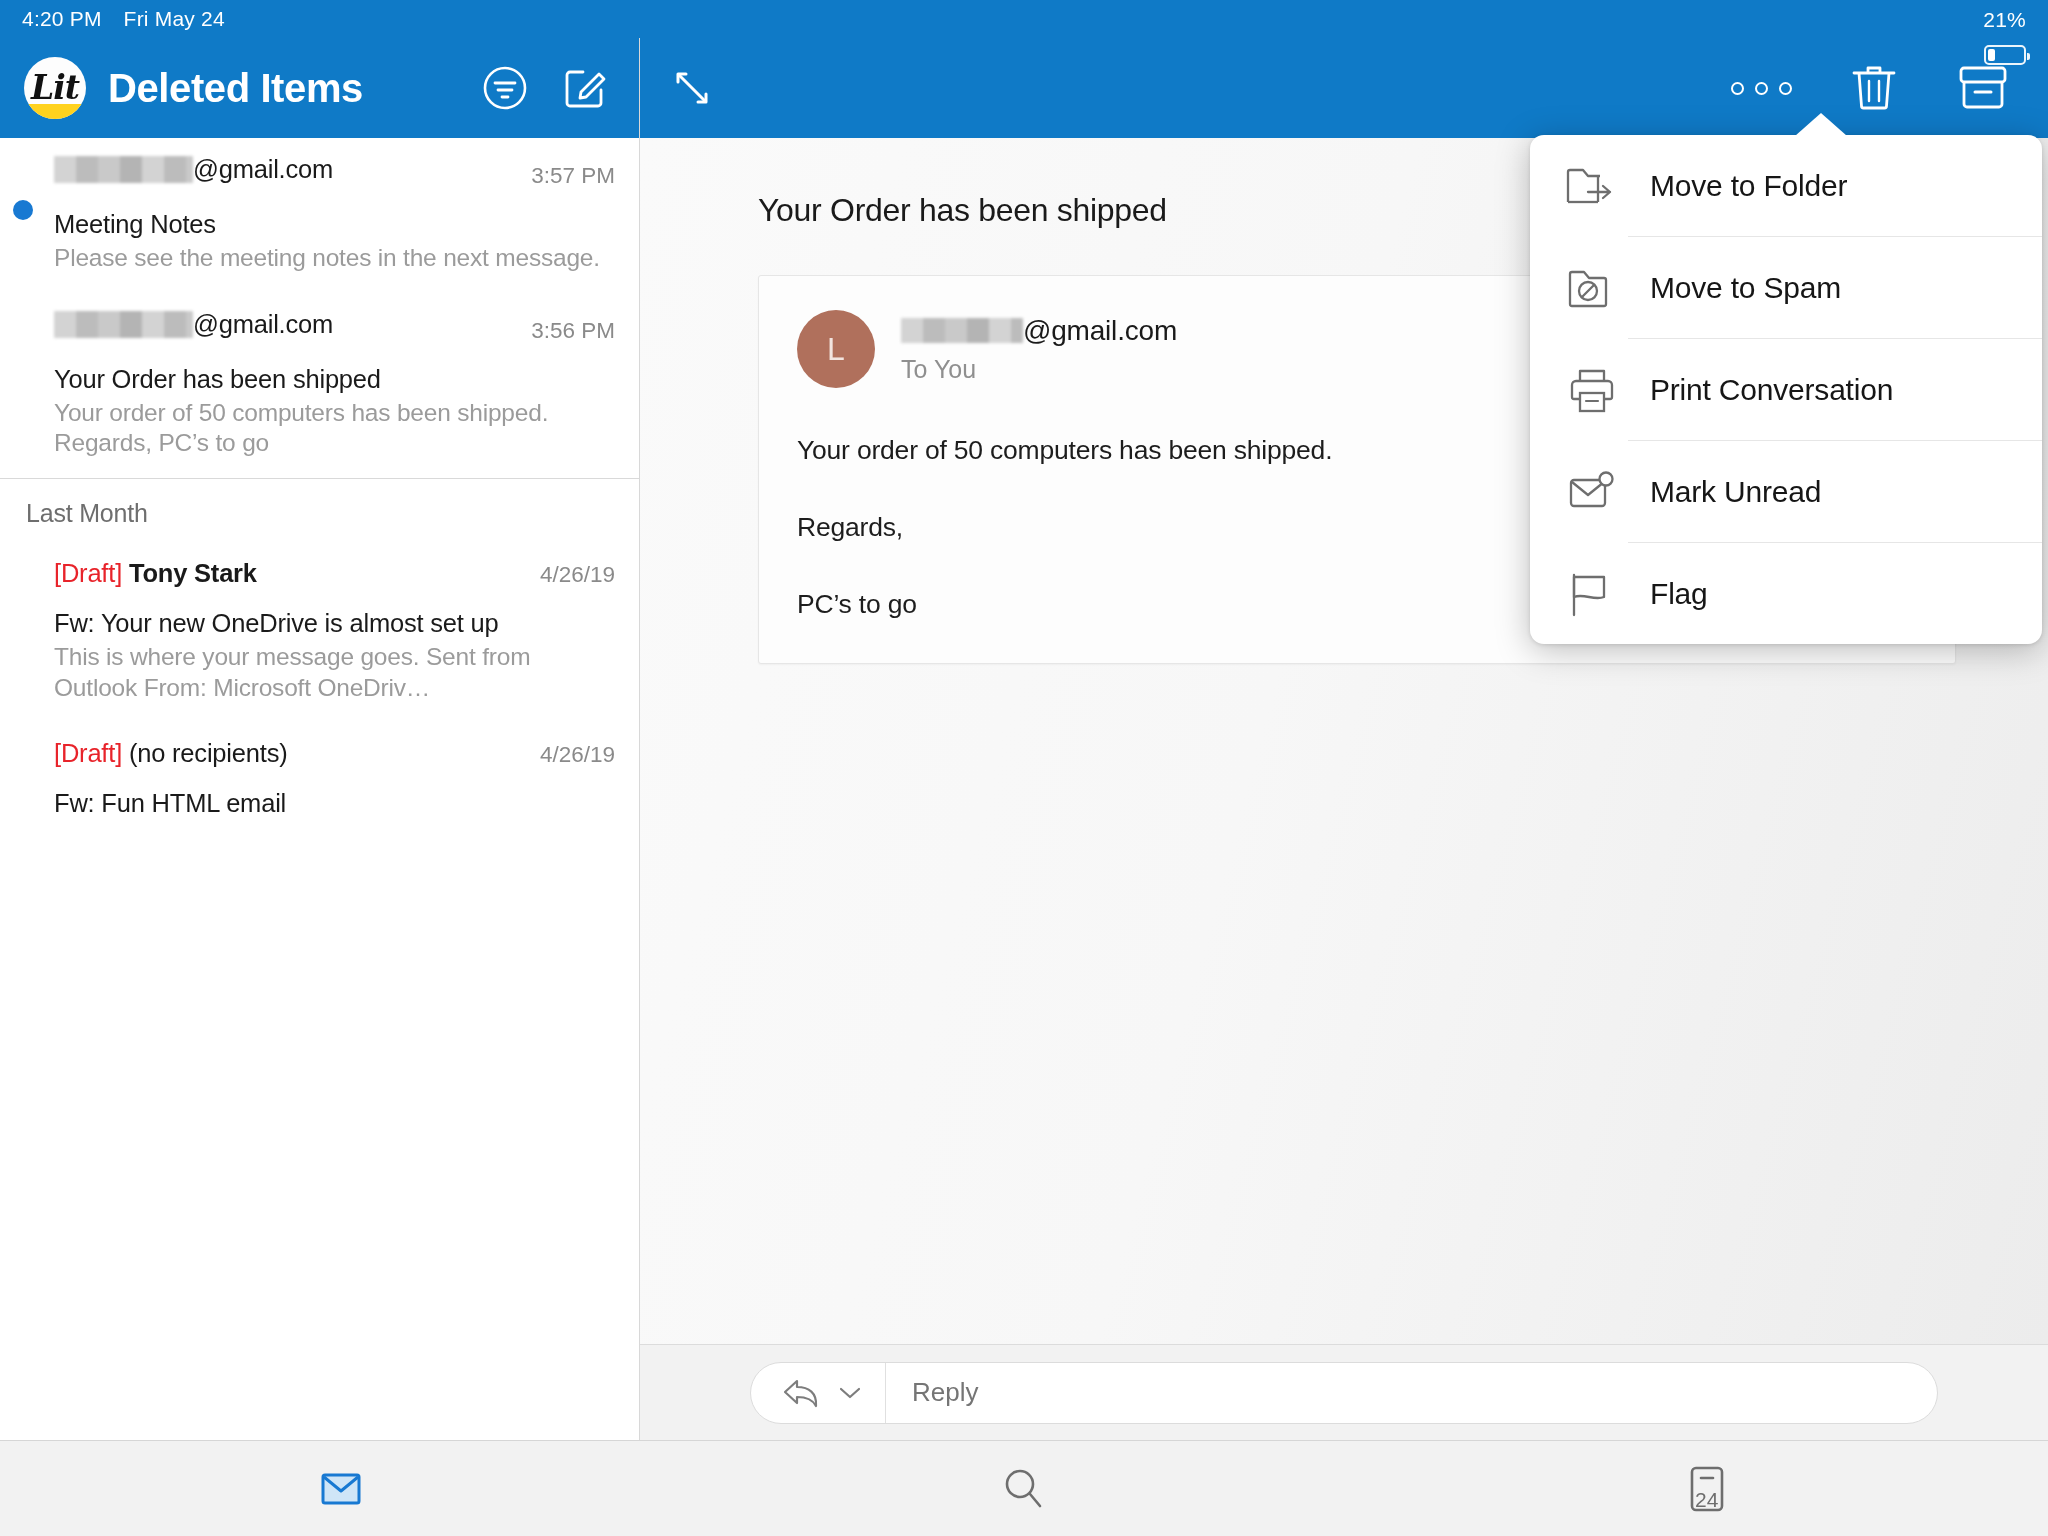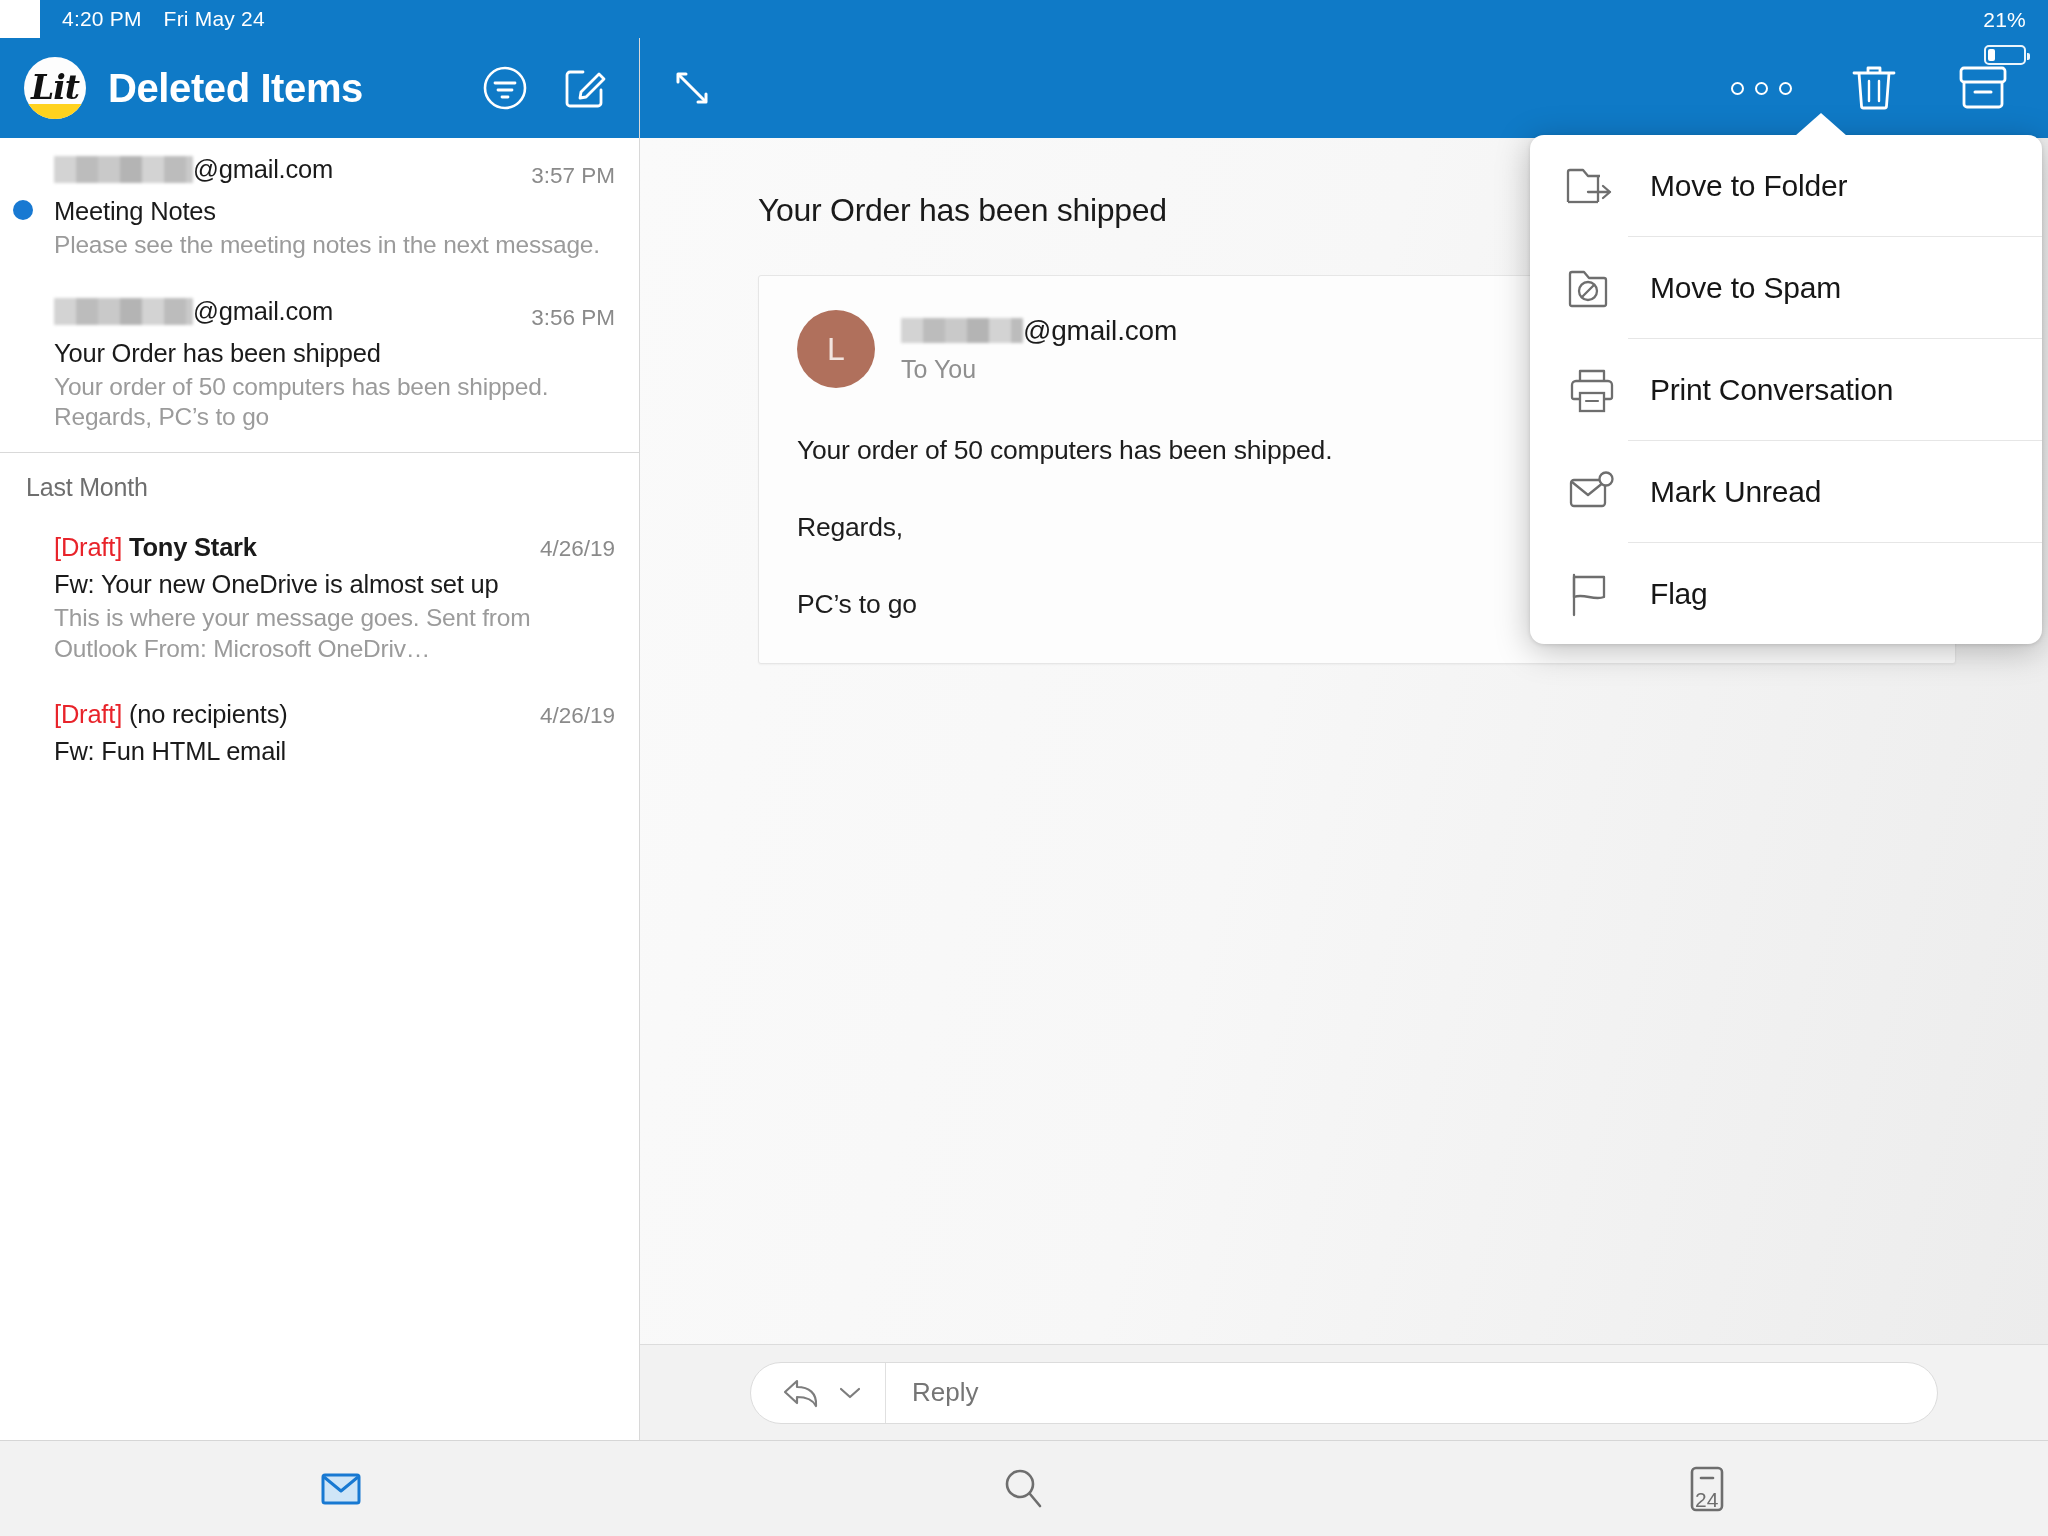--- a/index.html
+++ b/index.html
@@ -8,21 +8,21 @@
     font-family:"Liberation Sans", sans-serif;
     background:#ffffff;
     -webkit-font-smoothing:antialiased;
   }
   .app { position:relative; width:2048px; height:1536px; display:flex; flex-direction:column; }
 
   
   .statusbar {
     height:38px; background:#0f7ac7; color:#fff;
     display:flex; align-items:center; flex:0 0 38px;
-    padding:8px 22px; font-size:21px; letter-spacing:.2px;margin-left:40px;
+    padding:8px 22px; font-size:21px; letter-spacing:.2px;
   }
   .sb-time { font-weight:400; }
   .sb-date { margin-left:22px; font-weight:400; }
   .sb-right { margin-left:auto; display:flex; align-items:center; gap:13px;flex-direction:column; }
   .sb-batt-pct { font-size:21px; }
   .batt {
     width:42px; height:20px; border:2px solid rgba(255,255,255,.92);
     border-radius:5px; position:relative; display:flex; align-items:center;
     padding:2px;
   }
@@ -80,21 +80,21 @@
     background:
       repeating-linear-gradient(90deg,#d3d3d3 0 22px,#bcbcbc 22px 44px,#c9c9c9 44px 66px,#b4b4b4 66px 88px);
     filter:blur(1.5px);
   }
   .redact.r1 { width:139px; }
   .redact.r2 { width:139px; }
   .redact.r3 { width:172px; }
   .redact.mail { width:122px; height:25px; }
   .draft-tag { color:#e8232a; font-weight:400; }
   .time { margin-left:auto; font-size:22.5px; color:#8a8a8a; padding-left:14px; white-space:nowrap; }
-  .subject { font-size:25.5px; color:#1a1a1a; margin-top:8px; letter-spacing:-.2px; }
+  .subject { font-size:25.5px; color:#1a1a1a; margin-top:21px; letter-spacing:-.2px; }
   .preview { font-size:24.5px; color:#9b9b9b; margin-top:4px; line-height:1.25; letter-spacing:-.2px; }
   .preview-row { display:flex; align-items:flex-end; }
   .preview-row .preview { flex:1 1 auto; }
   .badge {
     flex:0 0 auto; background:#d5e9f9; color:#1879d2; font-size:22px;
     border-radius:5px; padding:3px 11px; margin-left:10px; margin-bottom:2px;
   }
   .section-head {
     font-size:25px; color:#6e6e6e; padding:20px 24px 14px 26px; letter-spacing:-.2px;
   }

